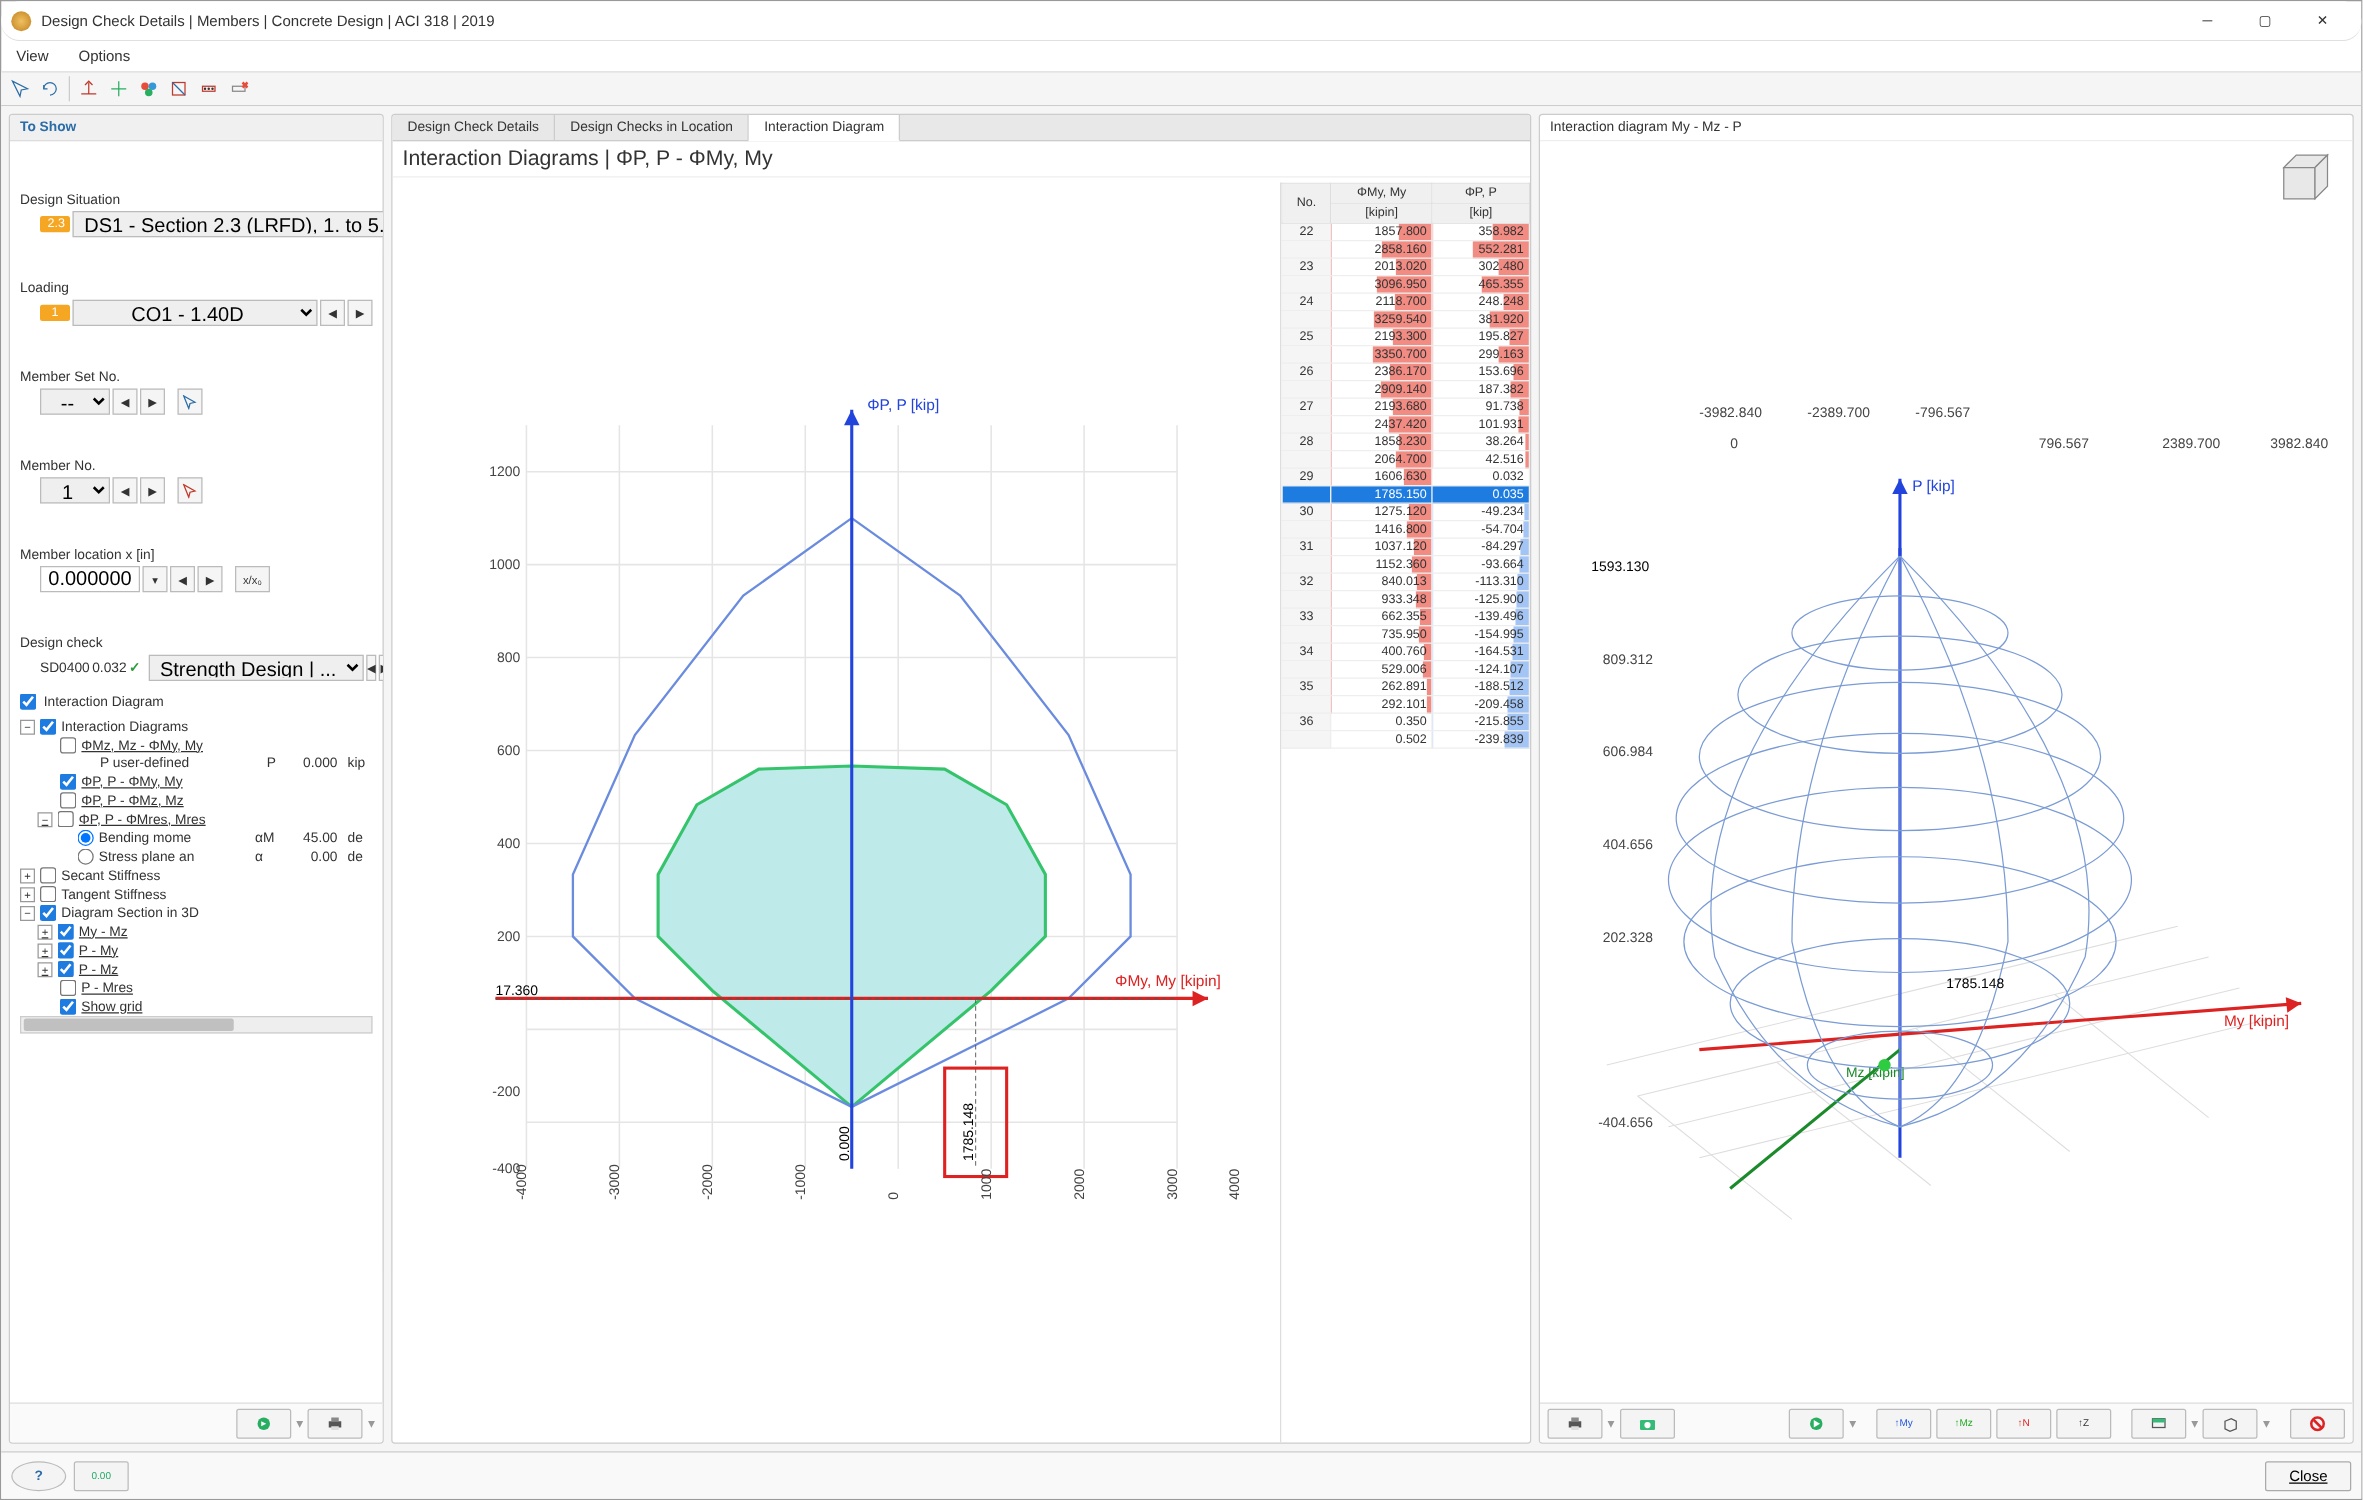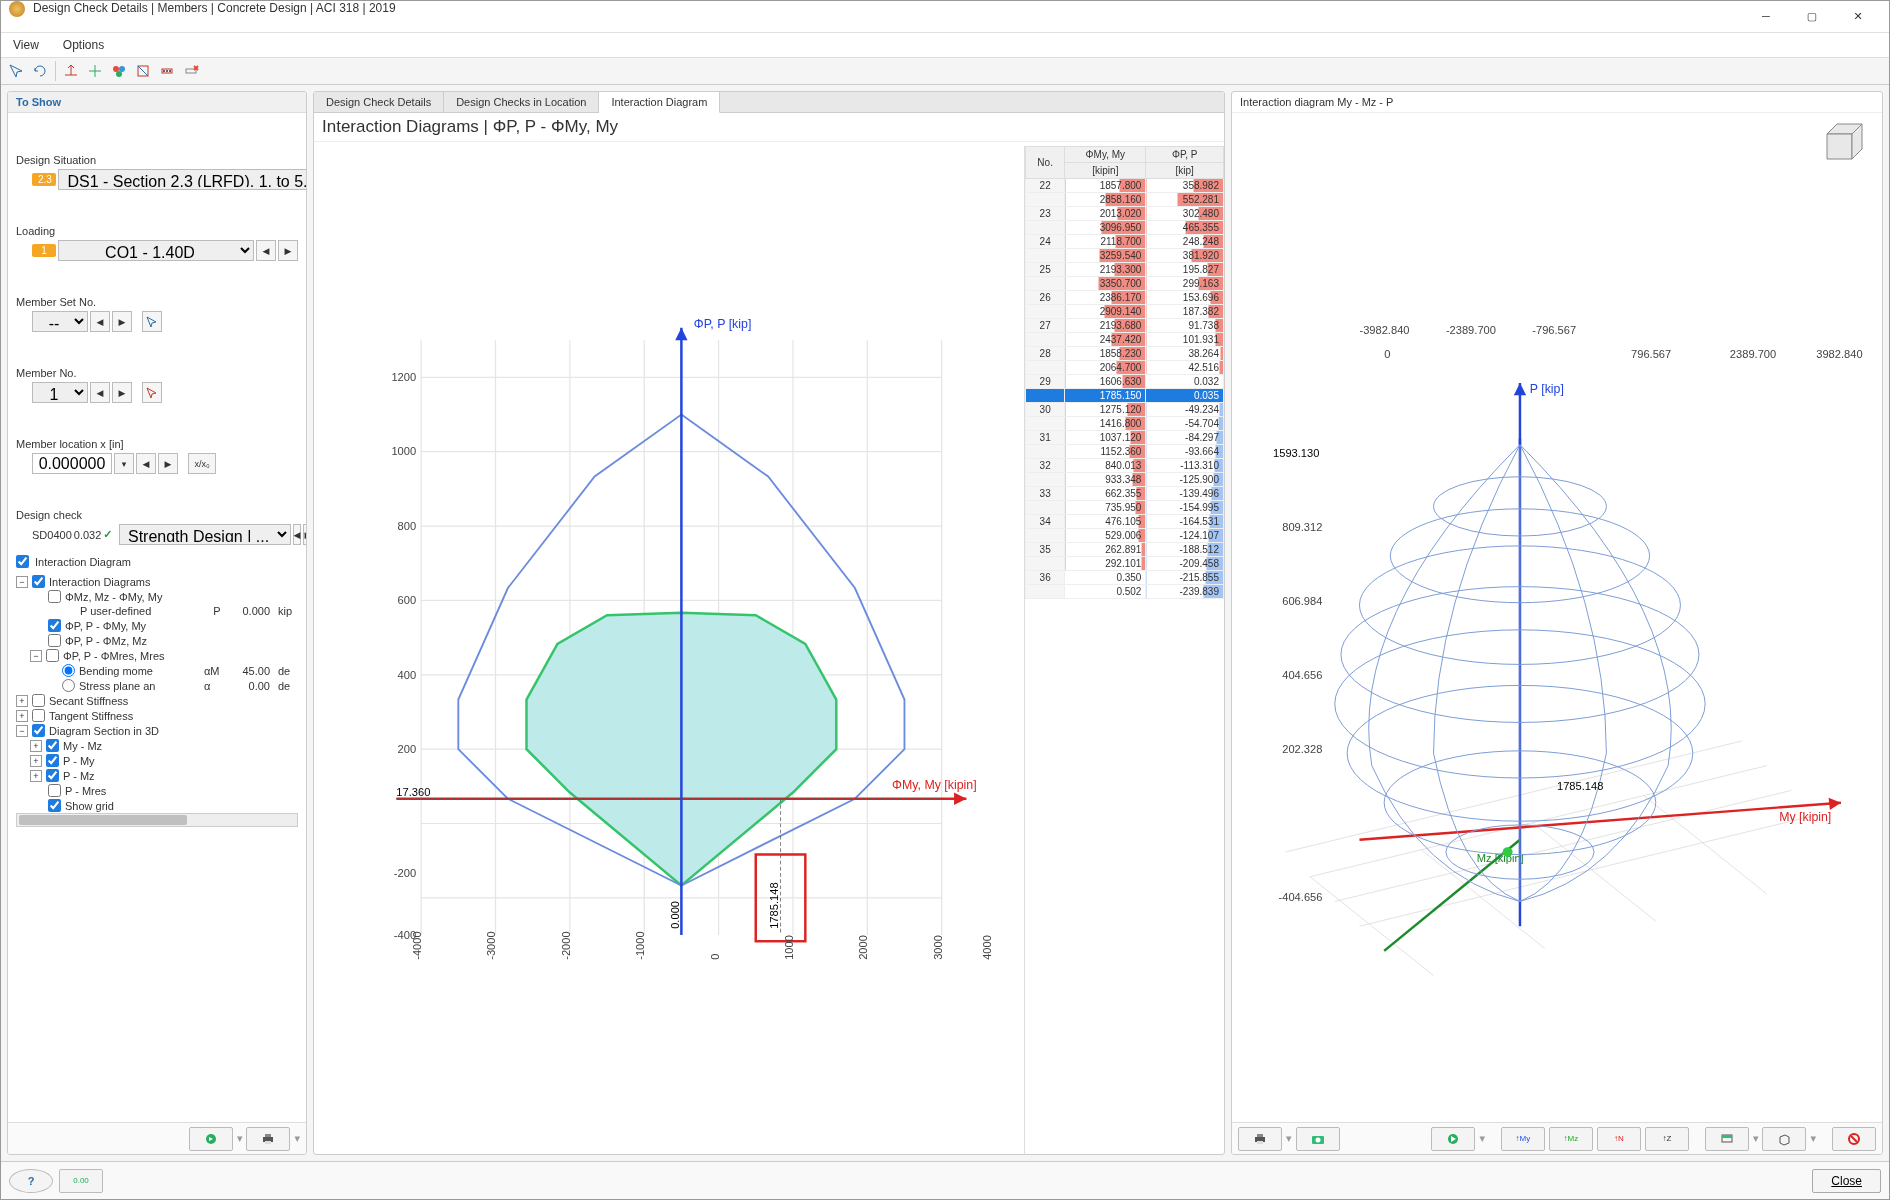--- a/index.html
+++ b/index.html
@@ -1,18 +1,18 @@
 <!DOCTYPE html>
 <html><head>
 <meta charset="utf-8">
 <style>
 * { box-sizing: border-box; margin: 0; padding: 0; font-family: "Segoe UI", Tahoma, sans-serif; }
 body { background: #f0f0f0; font-size: 11px; color: #333; overflow: hidden; }
 .window { width: 1890px; height: 1200px; background: #fff; border: 1px solid #999; display: flex; flex-direction: column; }
-.titlebar { height: 32px; background: #fff; display: flex; padding: 0 8px; border-bottom: 1px solid #e0e0e0; }
+.titlebar { height: 32px; background: #fff; display: flex; align-items: center; padding: 0 8px; border-bottom: 1px solid #e0e0e0; border-radius: 15px; }
 .title-icon { width: 16px; height: 16px; background: radial-gradient(circle, #f0c060, #c08020); border-radius: 50%; margin-right: 8px; }
 .title-text { flex: 1; font-size: 12px; }
 .win-controls { display: flex; gap: 0; }
 .win-ctrl { width: 46px; height: 30px; display: flex; align-items: center; justify-content: center; font-size: 11px; cursor: pointer; }
 .menubar { height: 24px; display: flex; align-items: center; padding: 0 8px; gap: 16px; font-size: 12px; }
 .menu-item { cursor: pointer; padding: 2px 4px; }
 .toolbar { height: 28px; background: #f5f5f5; border-top: 1px solid #ddd; border-bottom: 1px solid #ccc; display: flex; align-items: center; padding: 0 4px; gap: 2px; }
 .tb-btn { width: 22px; height: 22px; display: flex; align-items: center; justify-content: center; cursor: pointer; border: 1px solid transparent; }
 .tb-sep { width: 1px; height: 20px; background: #ccc; margin: 0 2px; }
 .content { flex: 1; display: flex; background: #f5f5f5; padding: 6px; gap: 6px; overflow: hidden; }
@@ -30,21 +30,21 @@
 select, input[type=text] { border: 1px solid #bbb; padding: 2px 4px; font-size: 16px; height: 21px; text-align: center; }
 .nav-btn { width: 20px; height: 21px; border: 1px solid #bbb; background: #f5f5f5; display: flex; align-items: center; justify-content: center; cursor: pointer; font-size: 9px; }
 .tree { font-size: 11px; }
 .tree-node { display: flex; align-items: center; padding: 1px 0; gap: 4px; }
 .tree-toggle { width: 12px; height: 12px; border: 1px solid #999; display: flex; align-items: center; justify-content: center; font-size: 9px; cursor: pointer; background: #fff; }
 .tree-spacer { width: 14px; display: inline-block; }
 .chk { width: 13px; height: 13px; }
 .radio { width: 13px; height: 13px; }
 .tree-label { flex: 1; white-space: nowrap; overflow: hidden; text-overflow: ellipsis; }
 .tree-val { width: 40px; text-align: right; }
-.indent1 { padding-left: 14px; }
+.indent1 { padding-left: 14px; text-decoration: underline; }
 .indent2 { padding-left: 28px; }
 .tabs { display: flex; background: #e8e8e8; border-bottom: 1px solid #ccc; }
 .tab { padding: 4px 12px; border-right: 1px solid #ccc; cursor: pointer; font-size: 11px; background: #e8e8e8; }
 .tab.active { background: #fff; border-bottom: 1px solid #fff; margin-bottom: -1px; }
 .chart-area { flex: 1; display: flex; }
 .chart-left { flex: 1; padding: 8px; position: relative; }
 .chart-title { font-size: 17px; margin-bottom: 4px; }
 .data-table { width: 200px; border-left: 1px solid #ddd; font-size: 10px; overflow-y:auto; }
 .data-table table { width: 100%; border-collapse: collapse; }
 .data-table th { background: #f0f0f0; border: 1px solid #ddd; padding: 2px 4px; font-weight: normal; text-align: center; position: sticky; top:0; }
@@ -544,21 +544,21 @@
                   <td class="cell-bar-red" style="--w: 11.688617647058823%;">662.355</td>
                   <td class="cell-bar-blue" style="--w: 14.946000000000002%;">-139.496</td>
                 </tr>
                 <tr>
                   <td class="no"></td>
                   <td class="cell-bar-red" style="--w: 12.987352941176471%;">735.950</td>
                   <td class="cell-bar-blue" style="--w: 16.606607142857143%;">-154.995</td>
                 </tr>
                 <tr>
                   <td class="no">34</td>
-                  <td class="cell-bar-red" style="--w: 8.40185294117647%;">476.105</td>
+                  <td class="cell-bar-red" style="--w: 8.40185294117647%;">400.760</td>
                   <td class="cell-bar-blue" style="--w: 17.62832142857143%;">-164.531</td>
                 </tr>
                 <tr>
                   <td class="no"></td>
                   <td class="cell-bar-red" style="--w: 9.335399999999998%;">529.006</td>
                   <td class="cell-bar-blue" style="--w: 19.587107142857143%;">-124.107</td>
                 </tr>
                 <tr>
                   <td class="no">35</td>
                   <td class="cell-bar-red" style="--w: 4.639252941176471%;">262.891</td>

